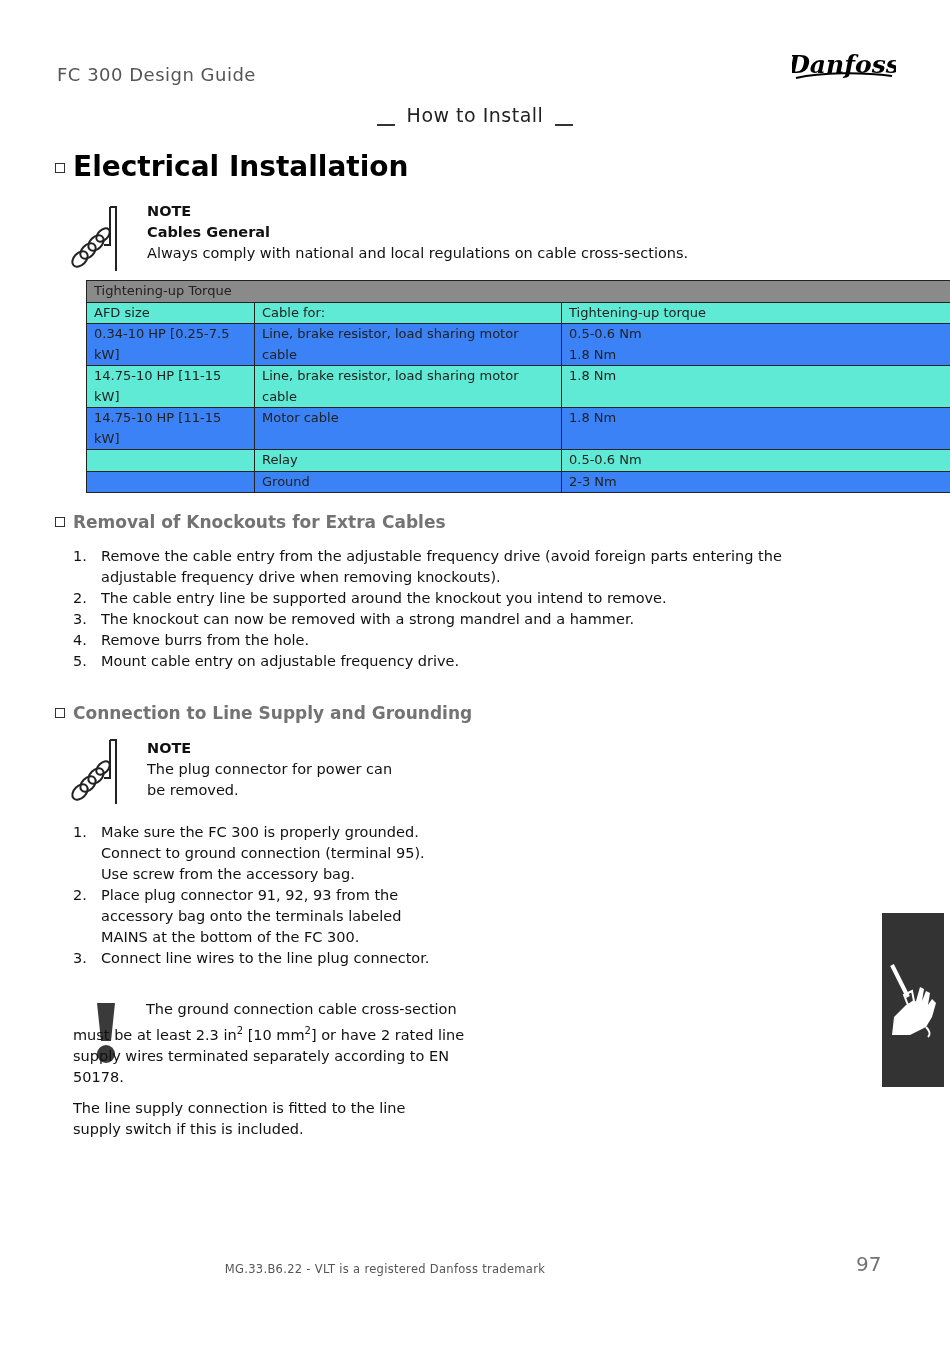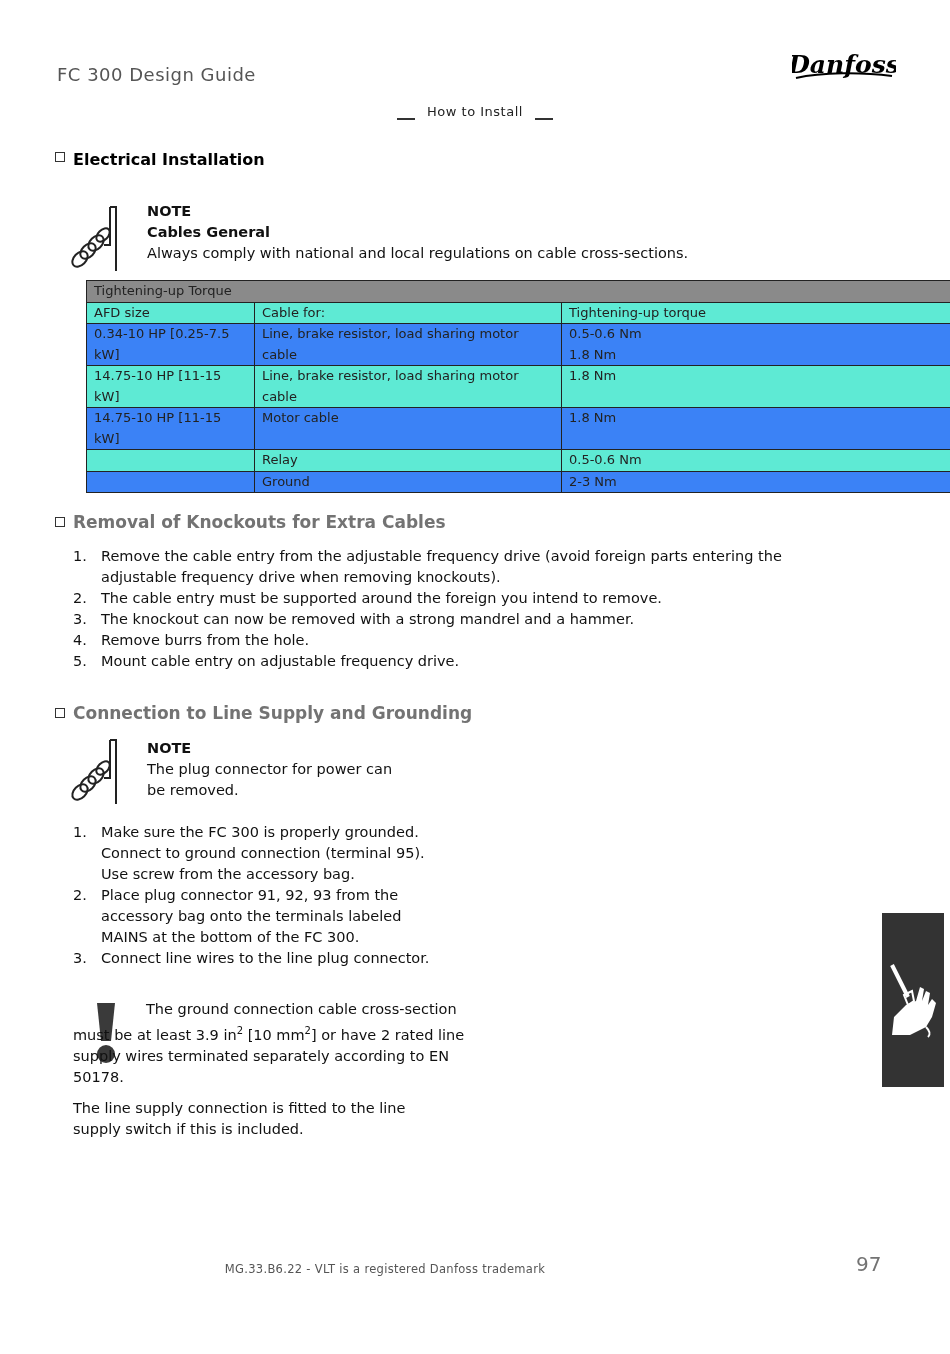--- a/index.html
+++ b/index.html
@@ -2,24 +2,24 @@
 <html><head>
 <meta charset="utf-8">
 <style>
   html, body { margin: 0; padding: 0; background: #ffffff; }
   body { width: 950px; height: 1354px; position: relative; overflow: hidden;
          font-family: "DejaVu Sans", sans-serif; color: #111; }
   .abs { position: absolute; }
 
   .doc-title { left: 57px; top: 64px; font-size: 18px; color: #555; letter-spacing: 0.5px; }
   .logo { left: 792px; top: 42px; width: 104px; height: 44px; }
-  .chapter { left: 0; width: 950px; top: 104px; text-align: center; font-size: 13px; color: #222; letter-spacing: 0.5px; }
+  .chapter { left: 0; width: 950px; top: 104px; text-align: center; font-size: 19px; color: #222; letter-spacing: 0.5px; }
   .chapter .dash { display: inline-block; width: 18px; border-bottom: 2px solid #333; margin: 0 12px; vertical-align: -4px; }
 
-  .h1 { left: 55px; top: 150px; font-size: 16px; font-weight: bold; color: #000; }
+  .h1 { left: 55px; top: 150px; font-size: 28px; font-weight: bold; color: #000; }
   .h2 { left: 55px; font-size: 17px; font-weight: bold; color: #737373; text-align: center; }
   .sq { display: inline-block; width: 8px; height: 8px; border: 1px solid #333; margin-right: 8px; vertical-align: 1px; }
   .h1 .sq { vertical-align: 3px; }
 
   .note-icon { width: 50px; height: 68px; }
   .note-text { font-size: 14.5px; line-height: 21px; color: #111; }
   .note-text b { font-weight: bold; }
 
   table.torque { position: absolute; left: 86px; top: 280px; width: 920px; border-collapse: collapse;
                  font-size: 13px; line-height: 20.5px; color: #222; }
@@ -112,21 +112,21 @@
     <td>2-3 Nm</td>
   </tr>
 </tbody>
   </table>
 
 <div class="abs h2" style="top:512px;">
   <span class="sq"></span><span>Removal of Knockouts for Extra Cables</span>
 </div>
 <ol class="steps" style="left:73px; top:546px; width:720px;">
   <li><span class="num">1.</span><span>Remove the cable entry from the adjustable frequency drive (avoid foreign parts entering the adjustable frequency drive when removing knockouts).</span></li>
-  <li><span class="num">2.</span><span>The cable entry must be supported around the foreign you intend to remove.</span></li>
+  <li><span class="num">2.</span><span>The cable entry line be supported around the knockout you intend to remove.</span></li>
   <li><span class="num">3.</span><span>The knockout can now be removed with a strong mandrel and a hammer.</span></li>
   <li><span class="num">4.</span><span>Remove burrs from the hole.</span></li>
   <li><span class="num">5.</span><span>Mount cable entry on adjustable frequency drive.</span></li>
 </ol>
 
 <div class="abs h2" style="top:703px;">
   <span class="sq"></span><span>Connection to Line Supply and Grounding</span>
 </div>
 
 <svg class="abs note-icon" style="left:70px; top:738px;" viewBox="0 0 50 68">
@@ -145,21 +145,21 @@
   <li><span class="num">1.</span><span>Make sure the FC 300 is properly grounded. Connect to ground connection (terminal 95). Use screw from the accessory bag.</span></li>
   <li><span class="num">2.</span><span>Place plug connector 91, 92, 93 from the accessory bag onto the terminals labeled MAINS at the bottom of the FC 300.</span></li>
   <li><span class="num">3.</span><span>Connect line wires to the line plug connector.</span></li>
 </ol>
 
 <svg class="abs warn-icon" viewBox="0 0 24 60">
   <polygon points="3,0 21,0 17,38 7,38" fill="#3a3a3a"></polygon>
   <circle cx="12" cy="51" r="9" fill="#3a3a3a"></circle>
 </svg>
 <div class="abs warn-text" style="left:73px; top:999px; width:400px;">
-  <span style="display:inline-block; width:73px;"></span><span>The ground connection cable cross-section must be at least 3.9 in</span><sup style="font-size:10px;">2</sup><span> [10 mm</span><sup style="font-size:10px;">2</sup><span>] or have 2 rated line supply wires terminated separately according to EN 50178.</span>
+  <span style="display:inline-block; width:73px;"></span><span>The ground connection cable cross-section must be at least 2.3 in</span><sup style="font-size:10px;">2</sup><span> [10 mm</span><sup style="font-size:10px;">2</sup><span>] or have 2 rated line supply wires terminated separately according to EN 50178.</span>
 </div>
 
 <div class="abs warn-text" style="left:73px; top:1098px; width:360px;">The line supply connection is fitted to the line supply switch if this is included.</div>
 
 <div class="abs side-tab">
   <svg style="position:absolute; left:4px; top:48px; width:54px; height:80px;" viewBox="0 0 54 80">
     <path d="M6 4 L22 36" stroke="#fff" stroke-width="4" fill="none"></path>
     <path d="M18 34 L26 30 L28 40 L22 44 Z" fill="none" stroke="#fff" stroke-width="2"></path>
     <path d="M6 74 L8 56 L20 44 L30 40 L34 26 L38 28 L36 40 L40 30 L44 32 L42 44 L46 38 L50 42 L46 56 L40 66 L24 74 Z" fill="#fff"></path>
     <path d="M40 66 Q46 72 42 76" stroke="#fff" stroke-width="2" fill="none"></path>

